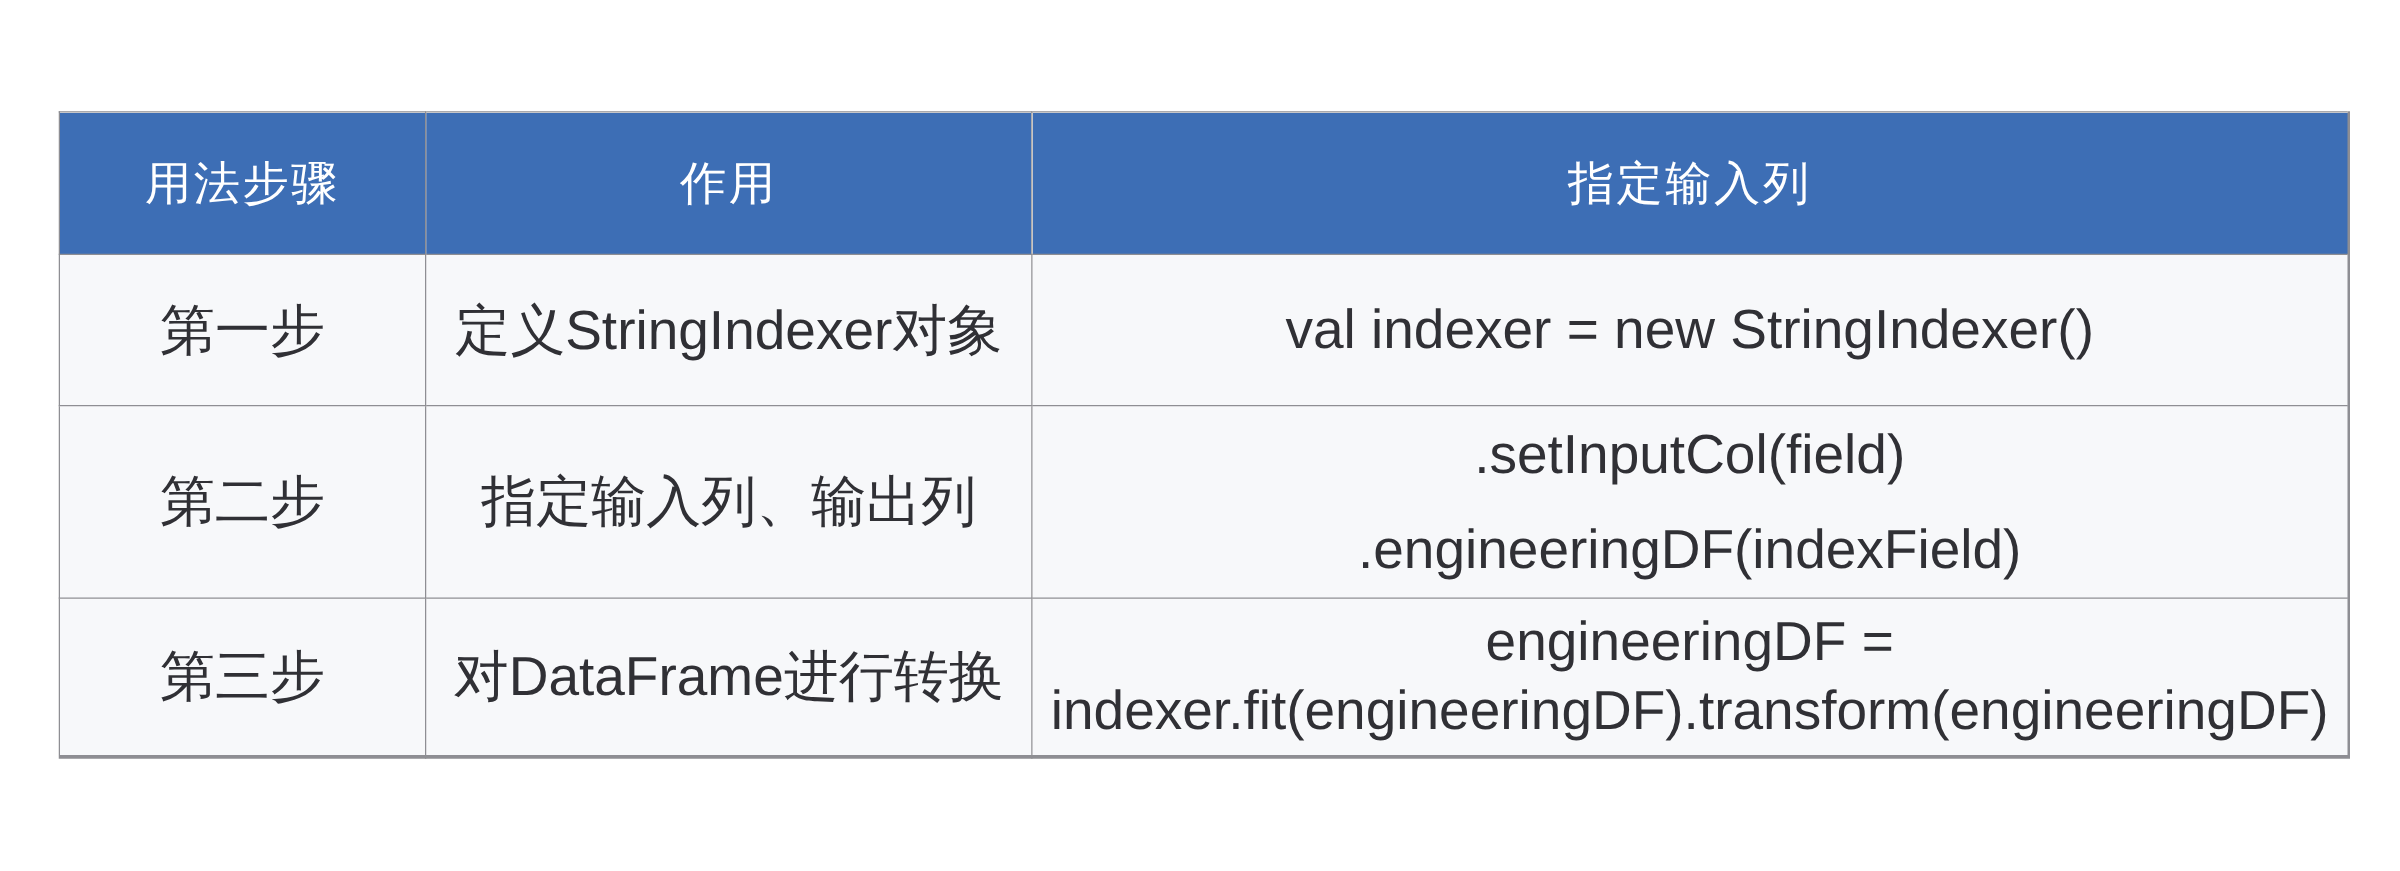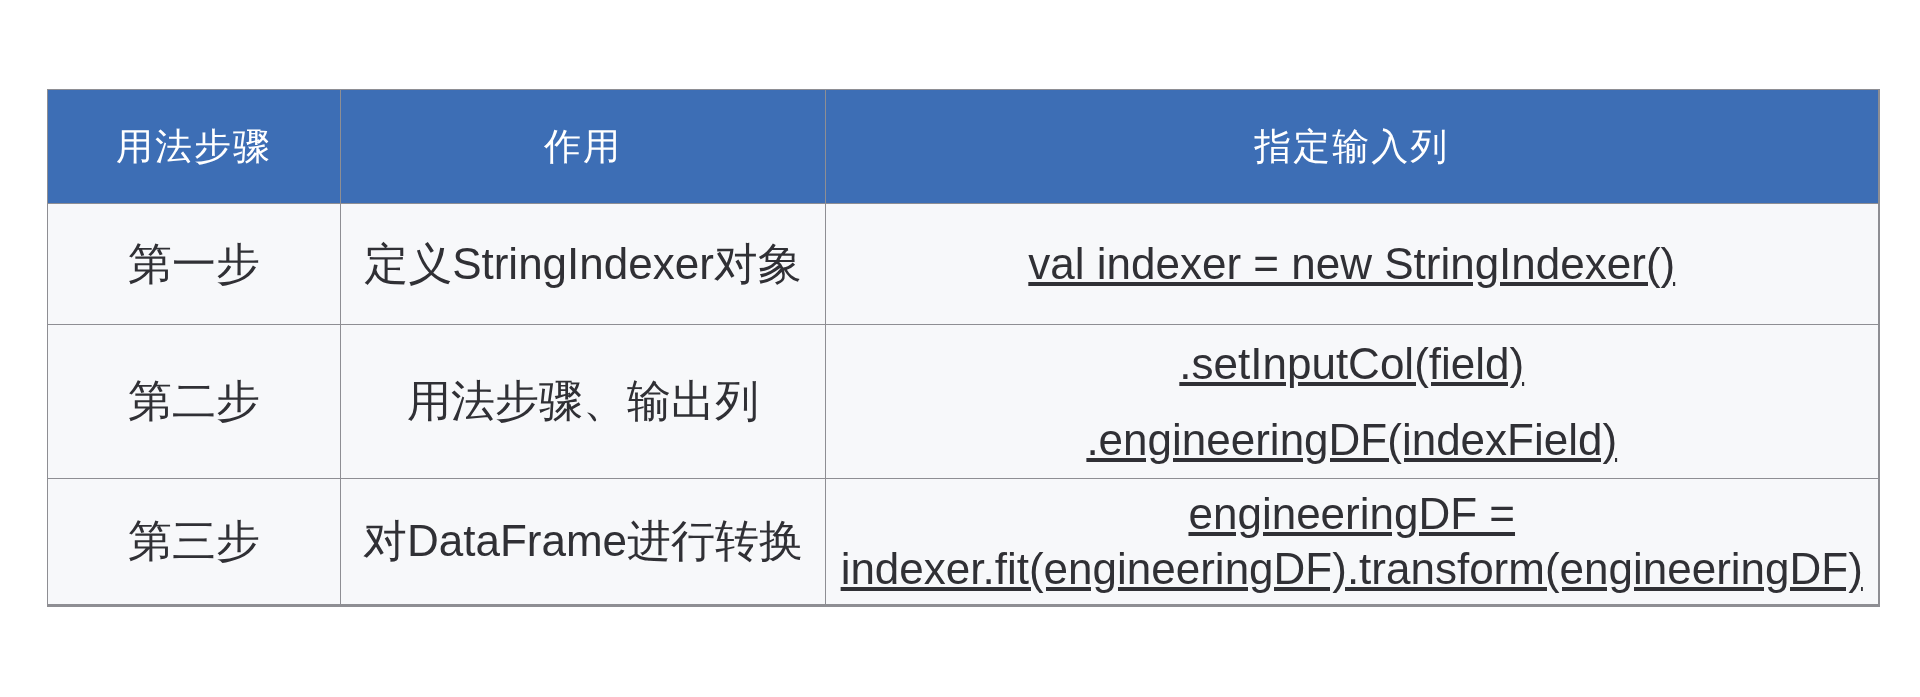--- a/index.html
+++ b/index.html
@@ -63,21 +63,20 @@
   tr.r2 td { height: 153px; }
   tr.r3 td { height: 125px; }
 
   .code-cell { padding: 0 4px; }
   .code-line {
     display: flex;
     align-items: center;
     justify-content: center;
     line-height: 1;
     white-space: nowrap;
-    text-decoration: underline;
   }
   
   tr.r2 .code-line { height: 76px; }
   
   tr.r3 .code-line { height: 55px; }
 
   
   .logo {
     position: absolute;
     left: 1660px;
@@ -118,21 +117,21 @@
       <tbody>
         <tr class="r1">
           <td>第一步</td>
           <td>定义StringIndexer对象</td>
           <td class="code-cell">
             <div class="code-line">val indexer = new StringIndexer()</div>
           </td>
         </tr>
         <tr class="r2">
           <td>第二步</td>
-          <td>用法步骤、输出列</td>
+          <td>指定输入列、输出列</td>
           <td class="code-cell">
             <div class="code-line">.setInputCol(field)</div>
             <div class="code-line">.engineeringDF(indexField)</div>
           </td>
         </tr>
         <tr class="r3">
           <td>第三步</td>
           <td>对DataFrame进行转换</td>
           <td class="code-cell">
             <div class="code-line">engineeringDF =</div>

